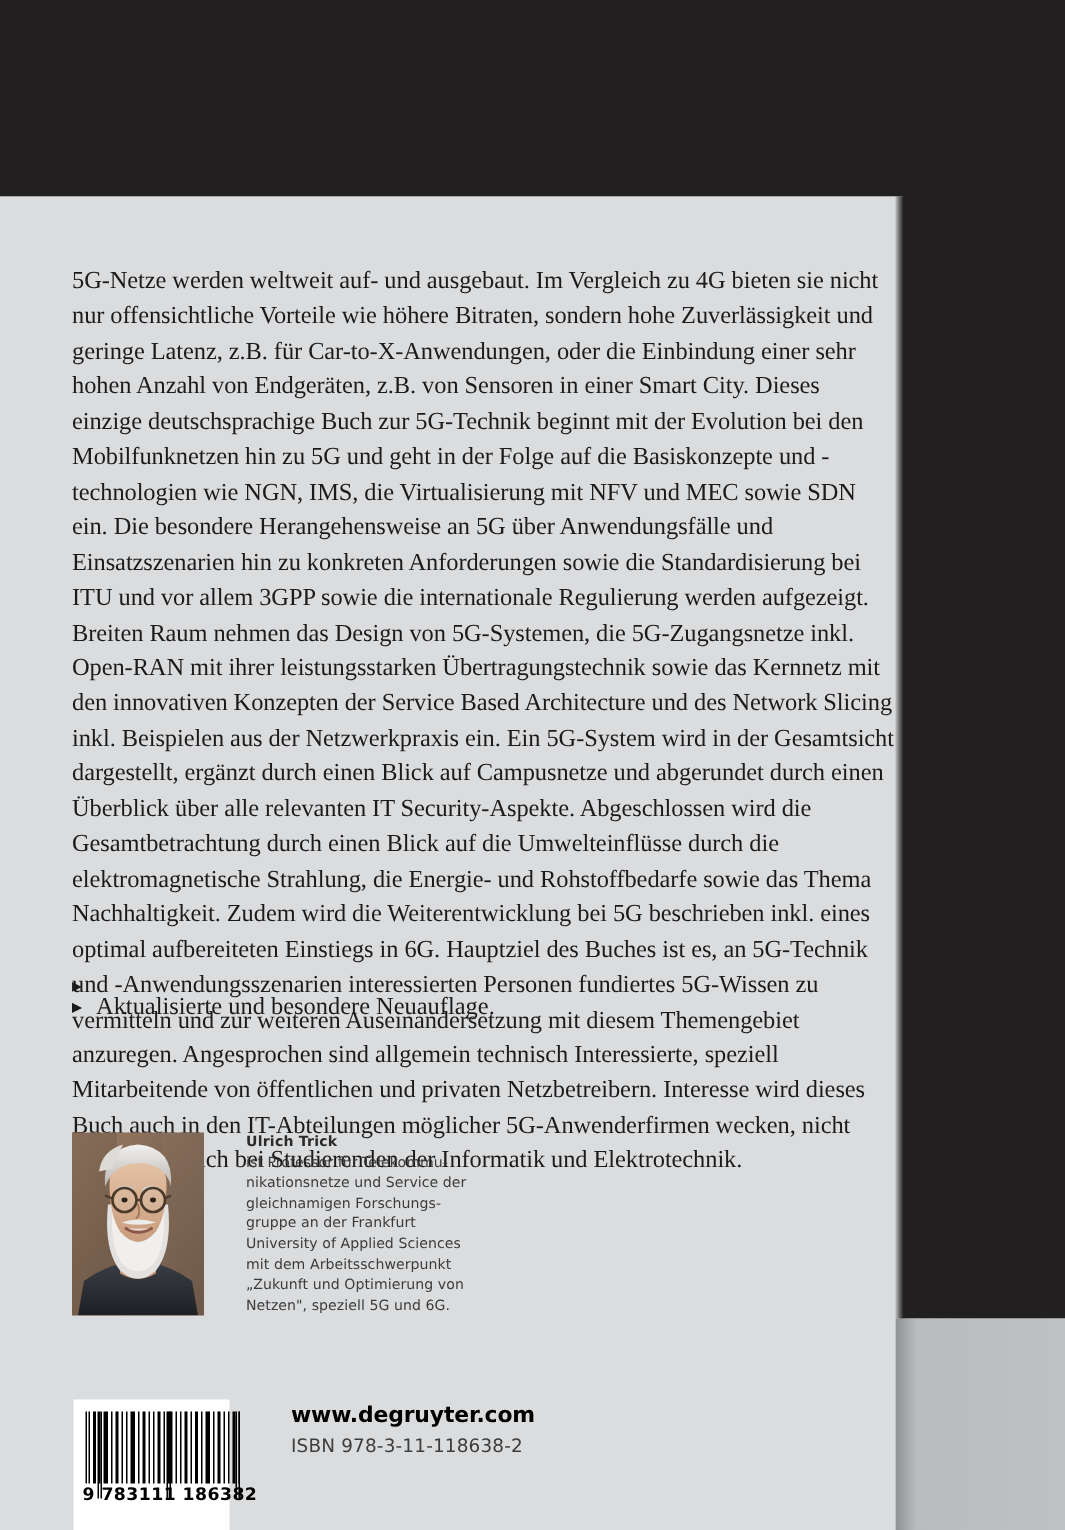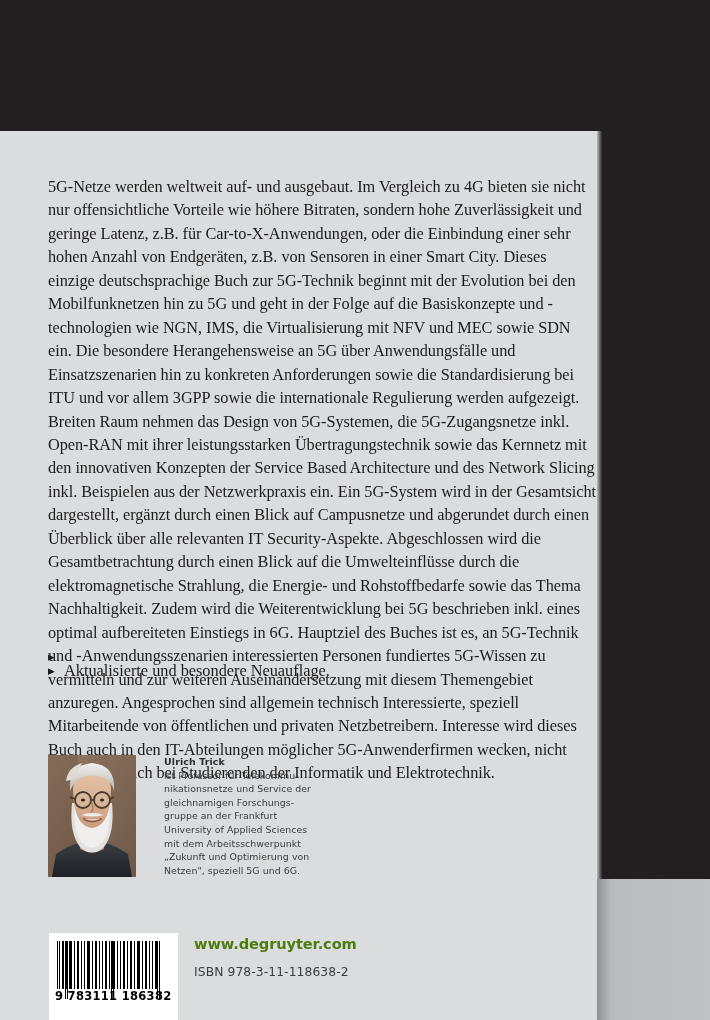--- a/index.html
+++ b/index.html
@@ -155,21 +155,21 @@
     line-height: 13.6px;
     letter-spacing: 0.05px;
     white-space: pre-line;
   }
 
   
   .barcode-box {
     position: absolute;
     left: 49px;
     top: 802px;
-    width: 129px;
+    width: 104px;
     height: 87px;
     background: #ffffff;
   }
   .barcode-bars {
     position: absolute;
     left: 8px;
     top: 8px;
     width: 104px;
     height: 48px;
   }
@@ -202,32 +202,32 @@
   .publisher {
     position: absolute;
     left: 194px;
     top: 803px;
     width: 330px;
   }
   .publisher-url {
     font-family: "DejaVu Sans", sans-serif;
     font-size: 14.6px;
     font-weight: bold;
-    color: #4d7c0f;
+    color: #000000;
     letter-spacing: -0.1px;
     line-height: 19px;
   }
   .publisher-isbn {
     font-family: "DejaVu Sans", sans-serif;
     font-size: 12.3px;
     font-weight: normal;
     color: #3d3d3d;
     letter-spacing: 0.1px;
     line-height: 18px;
-    margin-top: 10px;
+    margin-top: 2px;
   }
 </style>
 </head>
 <body>
 
 <div id="cover">
 
   <div class="dark-top"></div>
   <div class="dark-right"></div>
   <div class="surface-right"></div>

